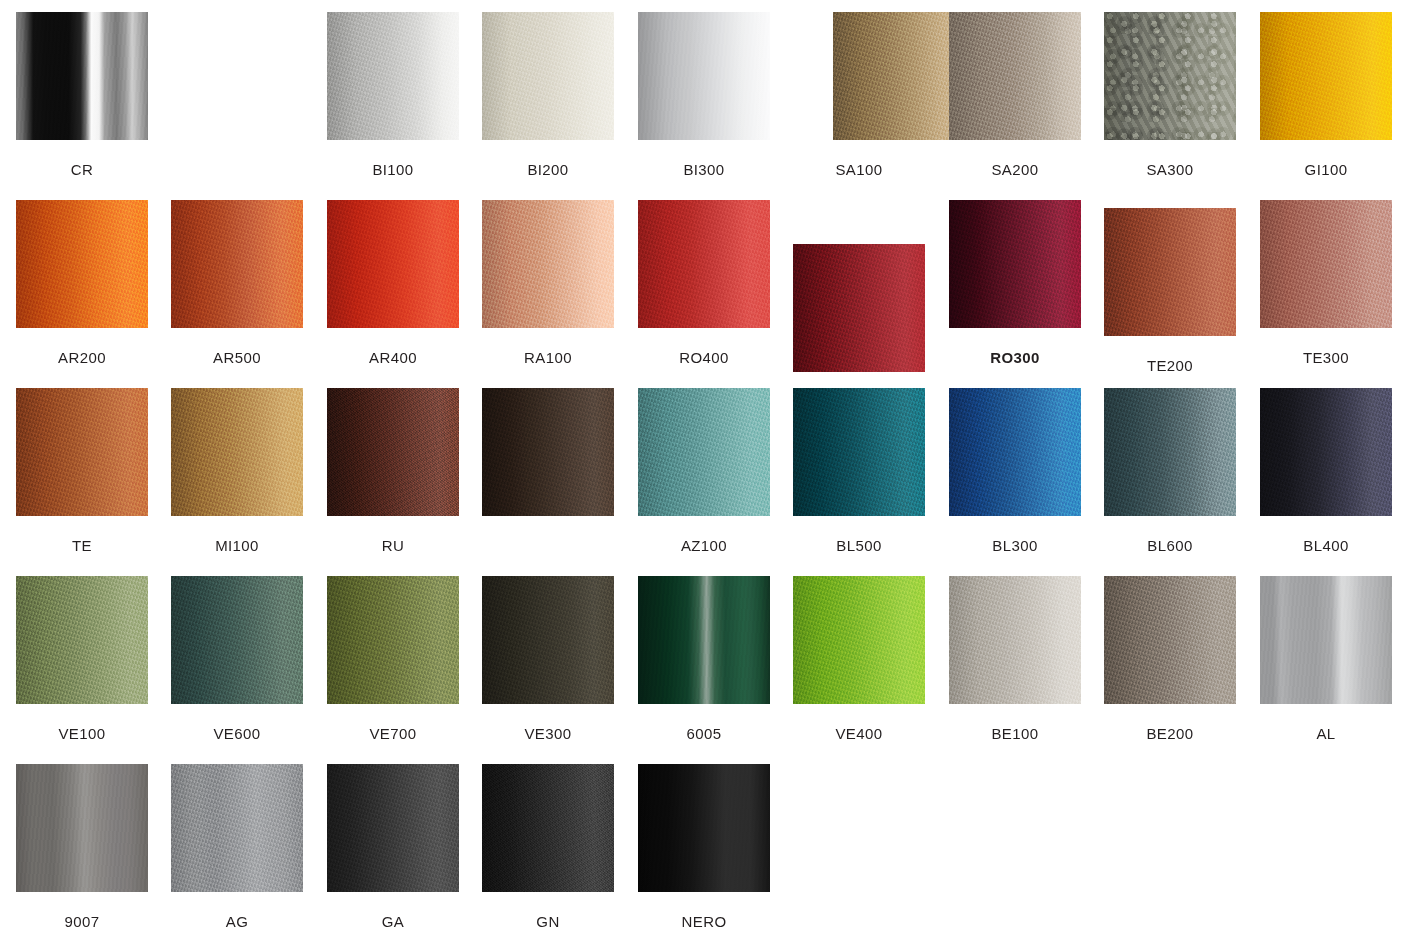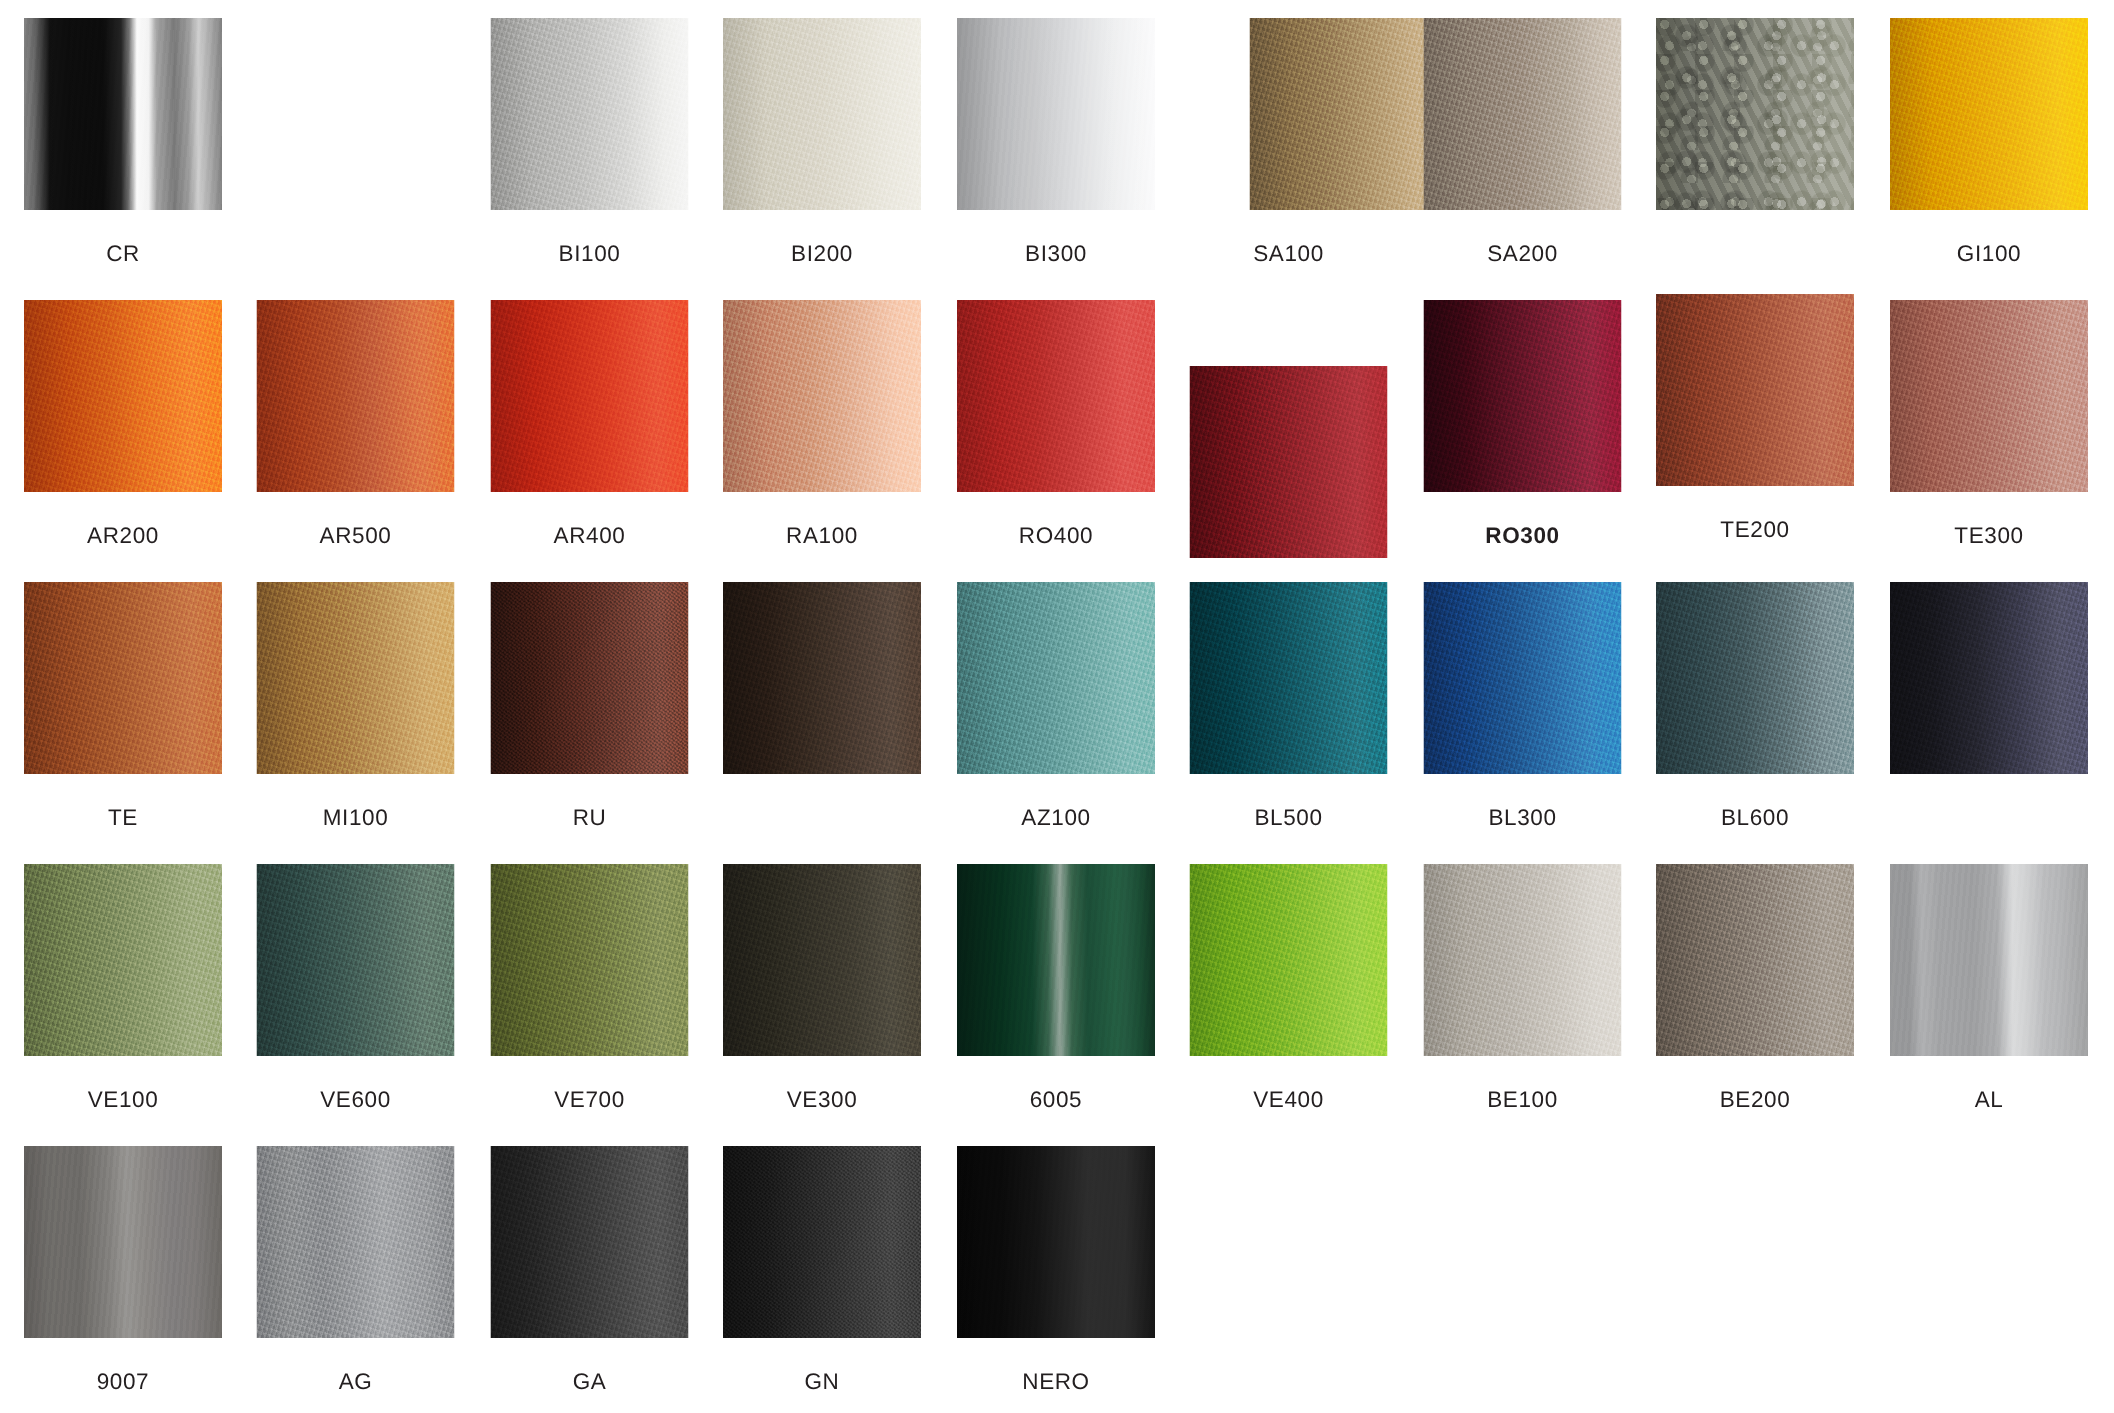--- a/index.html
+++ b/index.html
@@ -135,20 +135,21 @@
         <div class="sheen" style="background: linear-gradient(90deg, rgba(0, 0, 0, 0.1) 0%, rgba(0, 0, 0, 0) 22%, rgba(255, 255, 255, 0.05) 55%, rgba(255, 255, 255, 0.1) 85%, rgba(255, 255, 255, 0.04) 100%);"></div>
       </div>
       <div class="swatch-label">SA200</div>
     </div>
     <div class="swatch-cell" style="left: 1104px; top: 12px;">
       <div class="swatch-chip" title="hammered-olive-grey" style="width: 132px; height: 128px;">
         <div class="base" style="background: linear-gradient(90deg, rgb(109, 111, 98) 0%, rgb(114, 116, 106) 18%, rgb(125, 127, 115) 42%, rgb(139, 141, 128) 64%, rgb(152, 154, 140) 84%, rgb(160, 162, 148) 100%);"></div>
         <div class="tex hammer"></div>
         <div class="sheen" style="background: linear-gradient(90deg, rgba(0, 0, 0, 0.1) 0%, rgba(0, 0, 0, 0) 22%, rgba(255, 255, 255, 0.05) 55%, rgba(255, 255, 255, 0.1) 85%, rgba(255, 255, 255, 0.04) 100%);"></div>
       </div>
+      <div class="swatch-label">SA300</div>
     </div>
     <div class="swatch-cell" style="left: 1260px; top: 12px;">
       <div class="swatch-chip" title="gloss-yellow" style="width: 132px; height: 128px;">
         <div class="base" style="background: linear-gradient(90deg, rgb(211, 146, 0) 0%, rgb(220, 156, 0) 20%, rgb(231, 169, 0) 44%, rgb(239, 182, 0) 66%, rgb(246, 196, 0) 86%, rgb(249, 203, 0) 100%);"></div>
         <div class="tex"></div>
         <div class="sheen" style="background: linear-gradient(90deg, rgba(0, 0, 0, 0.1) 0%, rgba(0, 0, 0, 0) 22%, rgba(255, 255, 255, 0.05) 55%, rgba(255, 255, 255, 0.1) 85%, rgba(255, 255, 255, 0.04) 100%);"></div>
       </div>
       <div class="swatch-label">GI100</div>
     </div>
     <div class="swatch-cell" style="left: 16px; top: 200px;">
@@ -200,21 +201,21 @@
       <div class="swatch-label">RO200</div>
     </div>
     <div class="swatch-cell" style="left: 949px; top: 200px; font-weight: bold;">
       <div class="swatch-chip" title="textured-burgundy" style="width: 132px; height: 128px;">
         <div class="base" style="background: linear-gradient(90deg, rgb(45, 5, 16) 0%, rgb(58, 7, 19) 18%, rgb(84, 10, 27) 40%, rgb(111, 12, 35) 62%, rgb(139, 14, 43) 85%, rgb(150, 16, 47) 100%);"></div>
         <div class="tex"></div>
         <div class="sheen" style="background: linear-gradient(90deg, rgba(0, 0, 0, 0.1) 0%, rgba(0, 0, 0, 0) 22%, rgba(255, 255, 255, 0.05) 55%, rgba(255, 255, 255, 0.1) 85%, rgba(255, 255, 255, 0.04) 100%);"></div>
       </div>
       <div class="swatch-label">RO300</div>
     </div>
-    <div class="swatch-cell" style="left: 1104px; top: 196px;">
+    <div class="swatch-cell" style="left: 1104px; top: 208px;">
       <div class="swatch-chip" title="textured-brick" style="width: 132px; height: 128px;">
         <div class="base" style="background: linear-gradient(90deg, rgb(126, 53, 34) 0%, rgb(138, 60, 38) 18%, rgb(156, 72, 46) 42%, rgb(174, 86, 57) 64%, rgb(189, 100, 69) 86%, rgb(194, 106, 74) 100%);"></div>
         <div class="tex"></div>
         <div class="sheen" style="background: linear-gradient(90deg, rgba(0, 0, 0, 0.1) 0%, rgba(0, 0, 0, 0) 22%, rgba(255, 255, 255, 0.05) 55%, rgba(255, 255, 255, 0.1) 85%, rgba(255, 255, 255, 0.04) 100%);"></div>
       </div>
       <div class="swatch-label">TE200</div>
     </div>
     <div class="swatch-cell" style="left: 1260px; top: 200px;">
       <div class="swatch-chip" title="textured-rose-brown" style="width: 132px; height: 128px;">
         <div class="base" style="background: linear-gradient(90deg, rgb(154, 90, 76) 0%, rgb(162, 97, 83) 20%, rgb(173, 110, 96) 44%, rgb(184, 125, 111) 66%, rgb(196, 143, 129) 88%, rgb(200, 149, 138) 100%);"></div>
@@ -285,20 +286,21 @@
         <div class="sheen" style="background: linear-gradient(90deg, rgba(0, 0, 0, 0.1) 0%, rgba(0, 0, 0, 0) 22%, rgba(255, 255, 255, 0.05) 55%, rgba(255, 255, 255, 0.1) 85%, rgba(255, 255, 255, 0.04) 100%);"></div>
       </div>
       <div class="swatch-label">BL600</div>
     </div>
     <div class="swatch-cell" style="left: 1260px; top: 388px;">
       <div class="swatch-chip" title="textured-navy-black" style="width: 132px; height: 128px;">
         <div class="base" style="background: linear-gradient(90deg, rgb(19, 19, 24) 0%, rgb(23, 23, 29) 20%, rgb(31, 31, 42) 44%, rgb(46, 46, 66) 66%, rgb(67, 67, 92) 88%, rgb(77, 77, 104) 100%);"></div>
         <div class="tex"></div>
         <div class="sheen" style="background: linear-gradient(90deg, rgba(0, 0, 0, 0.1) 0%, rgba(0, 0, 0, 0) 22%, rgba(255, 255, 255, 0.05) 55%, rgba(255, 255, 255, 0.1) 85%, rgba(255, 255, 255, 0.04) 100%);"></div>
       </div>
+      <div class="swatch-label">BL400</div>
     </div>
     <div class="swatch-cell" style="left: 16px; top: 576px;">
       <div class="swatch-chip" title="textured-sage-green" style="width: 132px; height: 128px;">
         <div class="base" style="background: linear-gradient(90deg, rgb(110, 125, 76) 0%, rgb(116, 131, 82) 20%, rgb(126, 141, 92) 44%, rgb(139, 154, 104) 66%, rgb(154, 168, 120) 88%, rgb(159, 173, 126) 100%);"></div>
         <div class="tex"></div>
         <div class="sheen" style="background: linear-gradient(90deg, rgba(0, 0, 0, 0.1) 0%, rgba(0, 0, 0, 0) 22%, rgba(255, 255, 255, 0.05) 55%, rgba(255, 255, 255, 0.1) 85%, rgba(255, 255, 255, 0.04) 100%);"></div>
       </div>
       <div class="swatch-label">VE100</div>
     </div>
     <div class="swatch-cell" style="left: 171px; top: 576px;">

